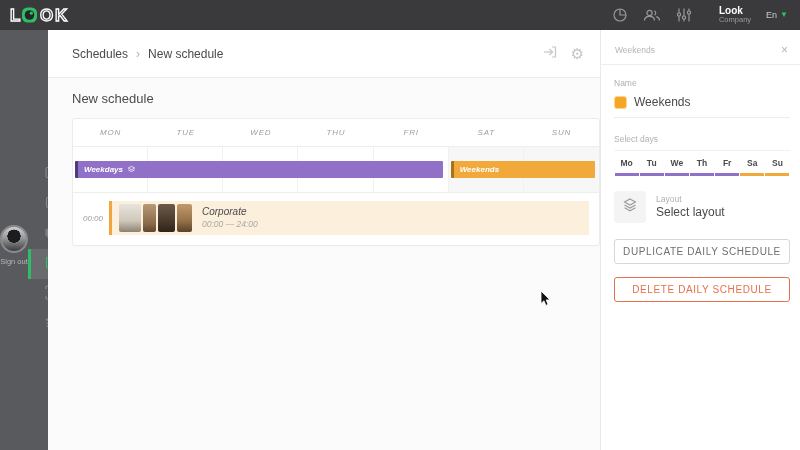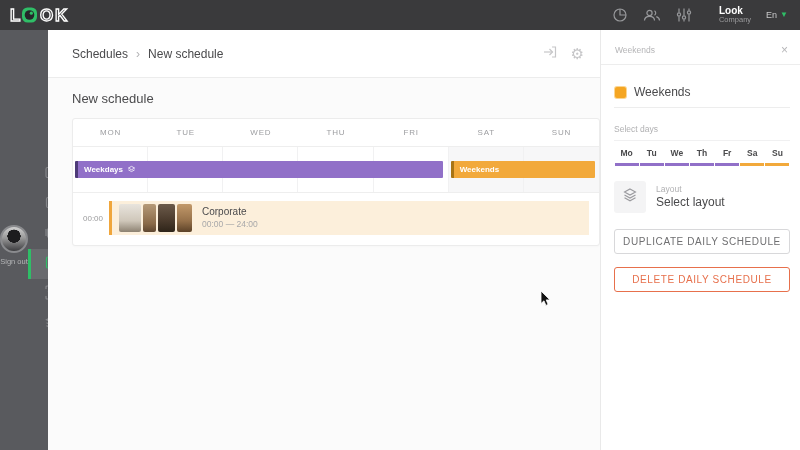--- a/index.html
+++ b/index.html
@@ -62,21 +62,21 @@
   .crumb { font-size:12px; color:#4a4a4c; }
   .crumb-sep { color:#b3b3b5; font-size:12px; margin:0 8px; }
   .bc-icons { margin-left:auto; display:flex; align-items:center; gap:13px; color:#c6c6c8; }
   .gear-glyph { font-size:15px; line-height:1; color:#c6c6c8; }
 
   .content { padding:13px 24px 0 24px; }
   .page-title { font-size:13px; color:#4b4b4d; }
 
   .cal-card {
     margin-top:12px; width:528px; background:#fff; border:1px solid #ececec;
-    border-radius:3px; box-shadow:0 1px 2px rgba(0,0,0,0.02);
+    border-radius:3px; box-shadow:0 1px 2px rgba(0,0,0,0.02);font-style:italic;
   }
   .cal-head {
     display:grid; grid-template-columns:repeat(7,1fr); height:28px;
     border-bottom:1px solid #eeeeee; align-items:center;
   }
   .cal-head span {
     text-align:center; font-size:8px; letter-spacing:0.8px; color:#9c9da0;
   }
   .cal-band { position:relative; height:46px; border-bottom:1px solid #eeeeee; }
   .cal-cols { position:absolute; inset:0; display:grid; grid-template-columns:repeat(7,1fr); }
@@ -355,20 +355,21 @@
     </div>
   </div>
 </div>
 
 <div class="rightpanel">
   <div class="rp-header">
     <div class="rp-subtitle">Weekends</div>
     <span class="rp-close">×</span>
   </div>
   <div class="rp-body">
+    <div class="field-label">Name</div>
     <div class="name-row">
       <span class="name-swatch"></span>
       <span class="name-value">Weekends</span>
     </div>
 
     <div class="field-label days-label">Select days</div>
     <div class="days-row">
       <div class="day-cell weekday">
         <div class="day-abbr">Mo</div>
           <div class="day-bar"></div>

